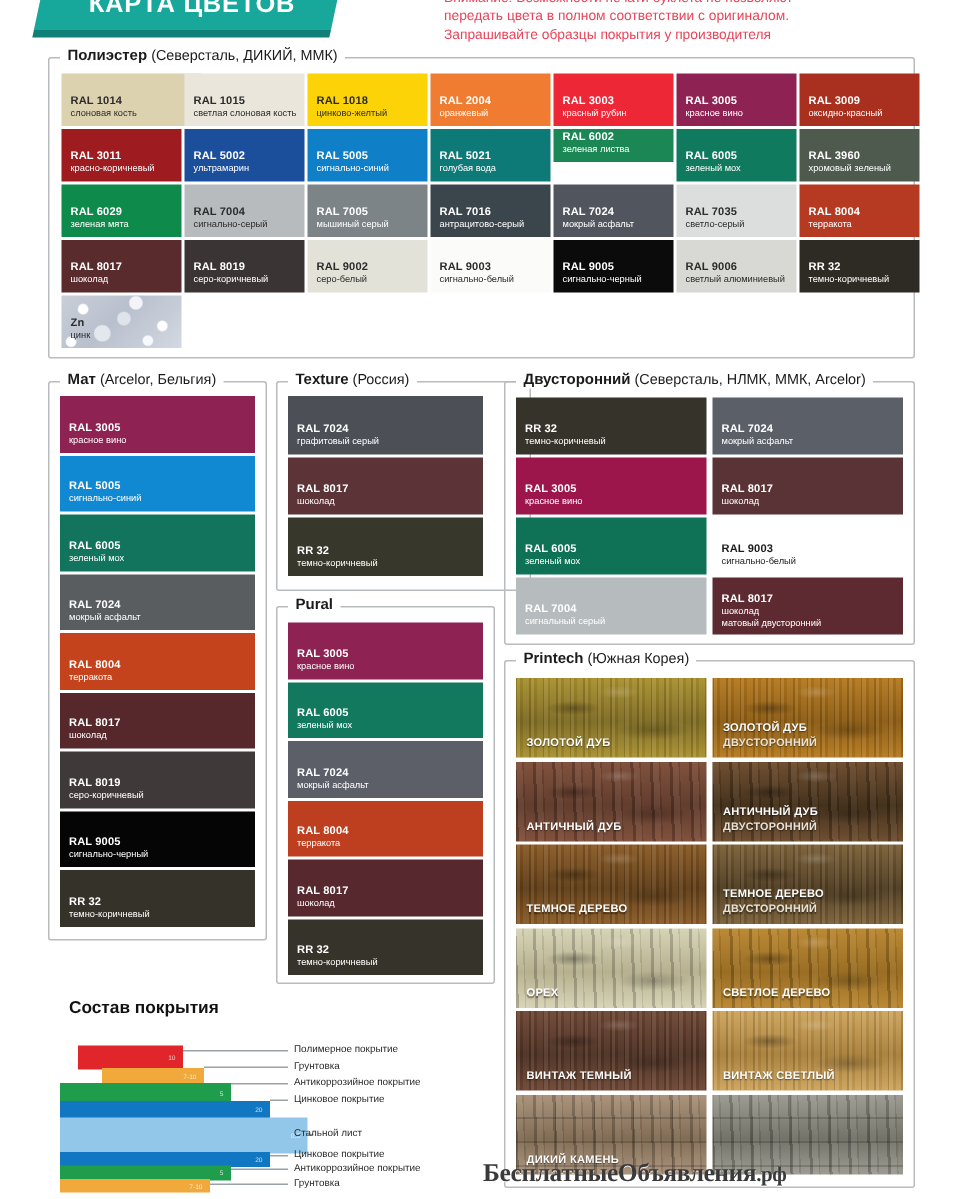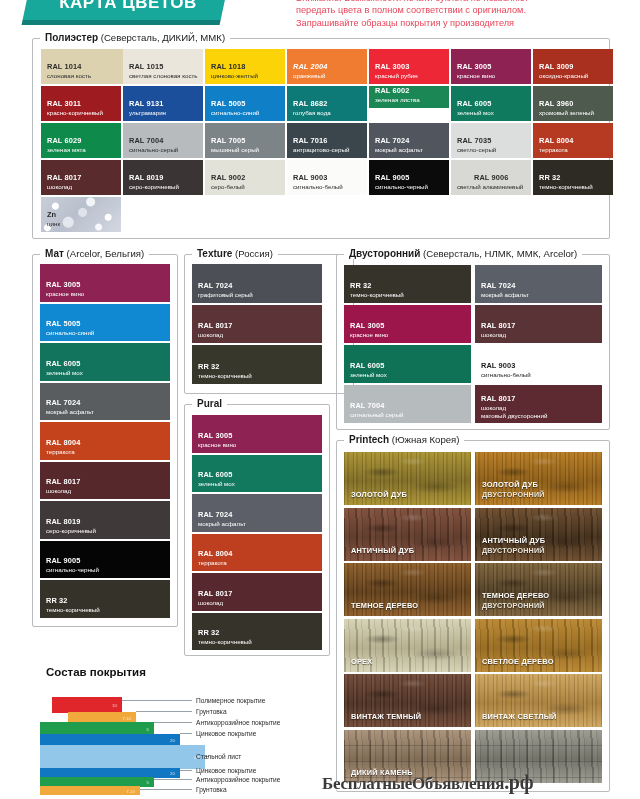--- a/index.html
+++ b/index.html
@@ -151,21 +151,21 @@
   }
 
   
   .watermark{
     position:absolute;left:322px;top:770px;width:300px;height:24px;
     font-size:17px;font-weight:bold;color:#3a3a3a;
     text-shadow:0 1px 0 rgba(255,255,255,.9);
     letter-spacing:-.3px;white-space:nowrap;line-height:24px;
     font-family:"Liberation Serif","DejaVu Serif",serif;
   }
-  .watermark .tld{font-size:20px;}
+  .watermark .tld{font-size:14px;}
 </style>
 </head>
 <body>
 
 <div class="page">
 
   <div class="header-banner">
     <div class="shade"></div>
   </div>
   <div class="header-title">КАРТА ЦВЕТОВ</div>
@@ -188,49 +188,49 @@
         </div>
         <div class="sw " style="background: rgb(234, 230, 219); left: 90px; top: 10px; width: 79.5px; height: 34.5px;">
           <div class="t1" style="color: rgb(44, 44, 44);">RAL 1015</div>
           <div class="t2" style="color: rgb(44, 44, 44);">светлая слоновая кость</div>
         </div>
         <div class="sw " style="background: rgb(251, 211, 7); left: 172px; top: 10px; width: 79.5px; height: 34.5px;">
           <div class="t1" style="color: rgb(44, 44, 44);">RAL 1018</div>
           <div class="t2" style="color: rgb(44, 44, 44);">цинково-желтый</div>
         </div>
         <div class="sw " style="background: rgb(240, 124, 50); left: 254px; top: 10px; width: 79.5px; height: 34.5px;">
-          <div class="t1" style="color: rgb(255, 255, 255); font-style: italic;">RAL 2004</div>
+          <div class="t1" style="color: rgb(255, 255, 255);">RAL 2004</div>
           <div class="t2" style="color: rgb(255, 255, 255);">оранжевый</div>
         </div>
         <div class="sw " style="background: rgb(238, 39, 55); left: 336px; top: 10px; width: 79.5px; height: 34.5px;">
           <div class="t1" style="color: rgb(255, 255, 255);">RAL 3003</div>
           <div class="t2" style="color: rgb(255, 255, 255);">красный рубин</div>
         </div>
         <div class="sw " style="background: rgb(142, 34, 82); left: 418px; top: 10px; width: 79.5px; height: 34.5px;">
           <div class="t1" style="color: rgb(255, 255, 255);">RAL 3005</div>
           <div class="t2" style="color: rgb(255, 255, 255);">красное вино</div>
         </div>
         <div class="sw " style="background: rgb(169, 48, 31); left: 500px; top: 10px; width: 79.5px; height: 34.5px;">
           <div class="t1" style="color: rgb(255, 255, 255);">RAL 3009</div>
           <div class="t2" style="color: rgb(255, 255, 255);">оксидно-красный</div>
         </div>
         <div class="sw " style="background: rgb(158, 27, 32); left: 8px; top: 47px; width: 79.5px; height: 34.5px;">
           <div class="t1" style="color: rgb(255, 255, 255);">RAL 3011</div>
           <div class="t2" style="color: rgb(255, 255, 255);">красно-коричневый</div>
         </div>
         <div class="sw " style="background: rgb(27, 79, 156); left: 90px; top: 47px; width: 79.5px; height: 34.5px;">
-          <div class="t1" style="color: rgb(255, 255, 255);">RAL 9131</div>
+          <div class="t1" style="color: rgb(255, 255, 255);">RAL 5002</div>
           <div class="t2" style="color: rgb(255, 255, 255);">ультрамарин</div>
         </div>
         <div class="sw " style="background: rgb(15, 128, 200); left: 172px; top: 47px; width: 79.5px; height: 34.5px;">
           <div class="t1" style="color: rgb(255, 255, 255);">RAL 5005</div>
           <div class="t2" style="color: rgb(255, 255, 255);">сигнально-синий</div>
         </div>
         <div class="sw " style="background: rgb(14, 122, 120); left: 254px; top: 47px; width: 79.5px; height: 34.5px;">
-          <div class="t1" style="color: rgb(255, 255, 255);">RAL 8682</div>
+          <div class="t1" style="color: rgb(255, 255, 255);">RAL 5021</div>
           <div class="t2" style="color: rgb(255, 255, 255);">голубая вода</div>
         </div>
         <div class="sw " style="background: rgb(27, 135, 84); left: 336px; top: 47px; width: 79.5px; height: 22px;">
           <div class="t1" style="color: rgb(255, 255, 255);">RAL 6002</div>
           <div class="t2" style="color: rgb(255, 255, 255);">зеленая листва</div>
         </div>
         <div class="sw " style="background: rgb(15, 122, 94); left: 418px; top: 47px; width: 79.5px; height: 34.5px;">
           <div class="t1" style="color: rgb(255, 255, 255);">RAL 6005</div>
           <div class="t2" style="color: rgb(255, 255, 255);">зеленый мох</div>
         </div>
@@ -280,21 +280,21 @@
         </div>
         <div class="sw " style="background: rgb(251, 251, 249); left: 254px; top: 121px; width: 79.5px; height: 34.5px;">
           <div class="t1" style="color: rgb(44, 44, 44);">RAL 9003</div>
           <div class="t2" style="color: rgb(44, 44, 44);">сигнально-белый</div>
         </div>
         <div class="sw " style="background: rgb(11, 11, 11); left: 336px; top: 121px; width: 79.5px; height: 34.5px;">
           <div class="t1" style="color: rgb(255, 255, 255);">RAL 9005</div>
           <div class="t2" style="color: rgb(255, 255, 255);">сигнально-черный</div>
         </div>
         <div class="sw " style="background: rgb(216, 217, 213); left: 418px; top: 121px; width: 79.5px; height: 34.5px;">
-          <div class="t1" style="color: rgb(44, 44, 44); margin-left: 17px;">RAL 9006</div>
+          <div class="t1" style="color: rgb(44, 44, 44);">RAL 9006</div>
           <div class="t2" style="color: rgb(44, 44, 44);">светлый алюминиевый</div>
         </div>
         <div class="sw " style="background: rgb(46, 43, 36); left: 500px; top: 121px; width: 79.5px; height: 34.5px;">
           <div class="t1" style="color: rgb(255, 255, 255);">RR 32</div>
           <div class="t2" style="color: rgb(255, 255, 255);">темно-коричневый</div>
         </div>
         <div class="sw zinc" style="left: 8px; top: 158px; width: 79.5px; height: 34.5px;">
           <div class="t1" style="color: rgb(44, 44, 44); text-align: right;">Zn</div>
           <div class="t2" style="color: rgb(44, 44, 44);">цинк</div>
         </div>

